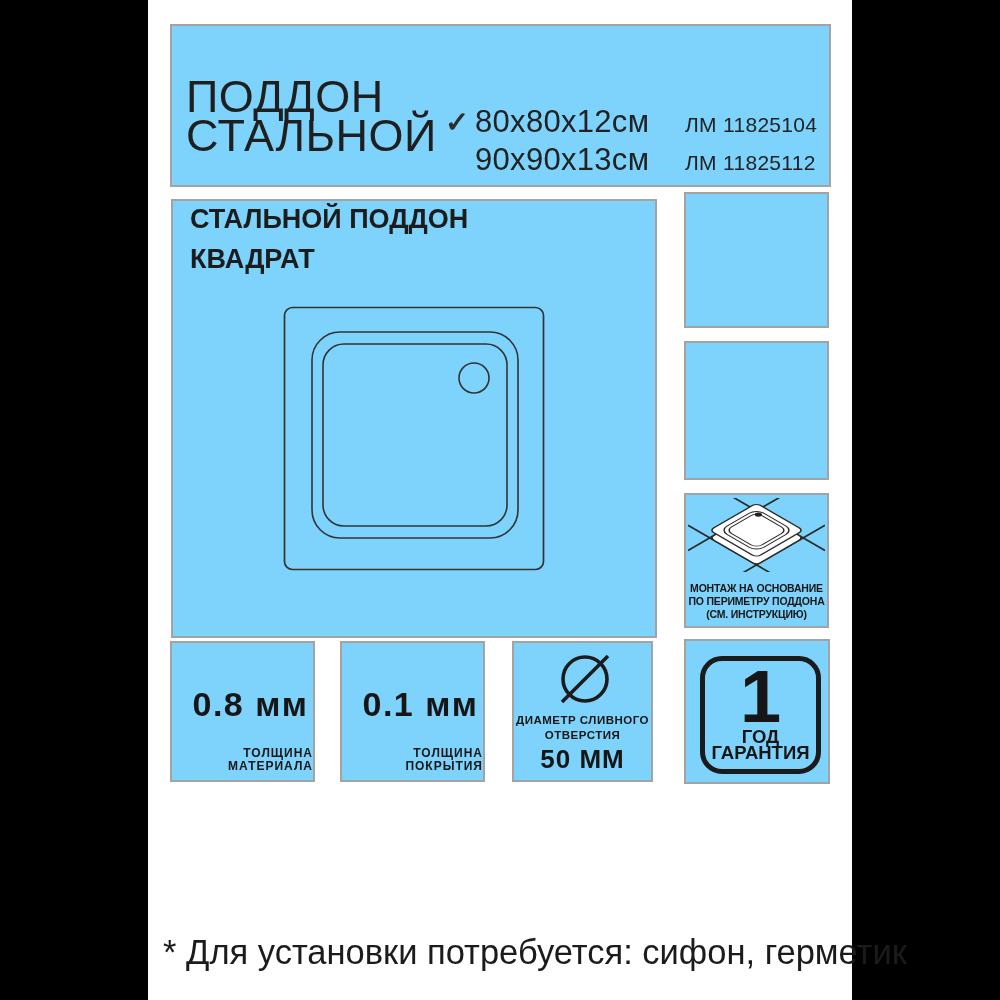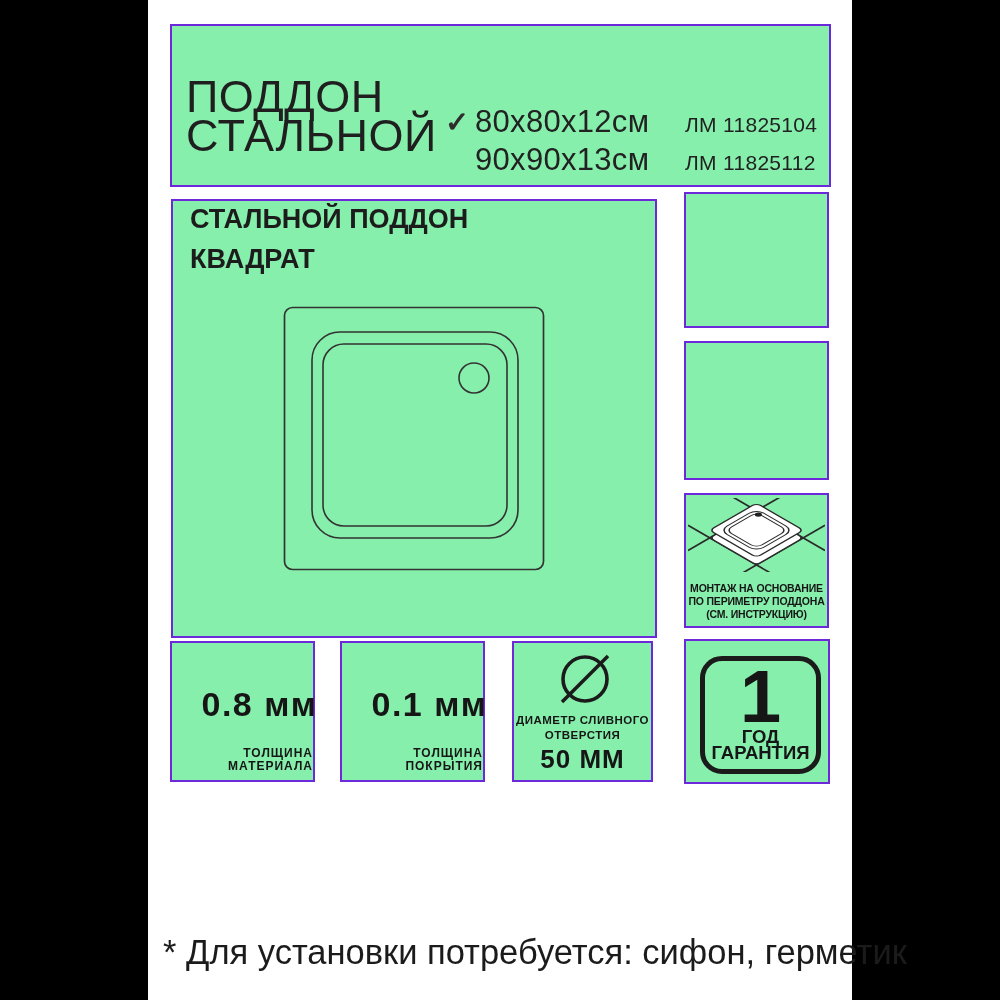--- a/index.html
+++ b/index.html
@@ -9,21 +9,21 @@
     background:#ffffff;
     color:#1c1c1c;
     overflow:hidden;
   }
   .page { position:relative; width:1000px; height:1000px; background:#fff; overflow:hidden; }
 
   .sidebar { position:absolute; top:0; height:1000px; background:#000; }
   .sidebar.left  { left:0;    width:148px; }
   .sidebar.right { left:852px; width:148px; }
 
-  .box { position:absolute; background:#86efac; border:2px solid #6d28d9; }
+  .box { position:absolute; background:#7dd3fc; border:2px solid #a3a3a3; }
 
   
   .title-box { left:170px; top:24px; width:661px; height:163px; }
   .product-title { position:absolute; left:14px; top:51px; font-size:45px; line-height:39px; letter-spacing:0.5px; color:#1f1f1f; }
   .product-title .line { display:block; white-space:nowrap; }
   .variants { position:absolute; left:273px; top:66px; }
   .variant-row { display:flex; align-items:baseline; height:37.5px; white-space:nowrap; }
   .variant-row .check { width:30px; font-size:29px; font-weight:600; color:#2e2e2e; }
   .variant-row .size { width:210px; font-size:31px; letter-spacing:0.3px; color:#222;margin-top:12px; }
   .variant-row .article { font-size:21px; letter-spacing:0.3px; color:#222; }
@@ -40,21 +40,21 @@
   .montage-box { left:684px; top:493px; width:145px; height:135px;padding-left:32px; }
   .montage-svg { position:absolute; left:2px; top:3px; }
   .montage-text { position:absolute; left:0; bottom:5px; width:100%; text-align:center;
                   font-size:10.5px; font-weight:bold; line-height:13px; letter-spacing:-0.2px; color:#161616; }
   .montage-text .line { display:block; white-space:nowrap; }
 
   
   .spec-box { width:145px; height:141px; top:641px; }
   .material-box { left:170px; }
   .coating-box  { left:340px; }
-  .spec-value { position:absolute; left:17px; top:42px; width:100%; text-align:center;
+  .spec-value { position:absolute; left:8px; top:42px; width:100%; text-align:center;
                 font-size:34px; font-weight:bold; letter-spacing:1.5px; color:#161616; }
   .spec-label { position:absolute; left:0; top:104px; width:100%; text-align:right;
                 font-size:12px; font-weight:bold; line-height:12.5px; letter-spacing:1px; color:#161616; }
   .spec-label .line { display:block; }
 
   .drain-box { left:512px; top:641px; width:141px; height:141px; }
   .drain-svg { position:absolute; left:41px; top:6px; }
   .drain-label { position:absolute; left:0; top:70px; width:100%; text-align:center;
                  font-size:11.5px; font-weight:bold; line-height:14.5px; letter-spacing:0.5px; color:#161616; }
   .drain-label .line { display:block; white-space:nowrap; }

